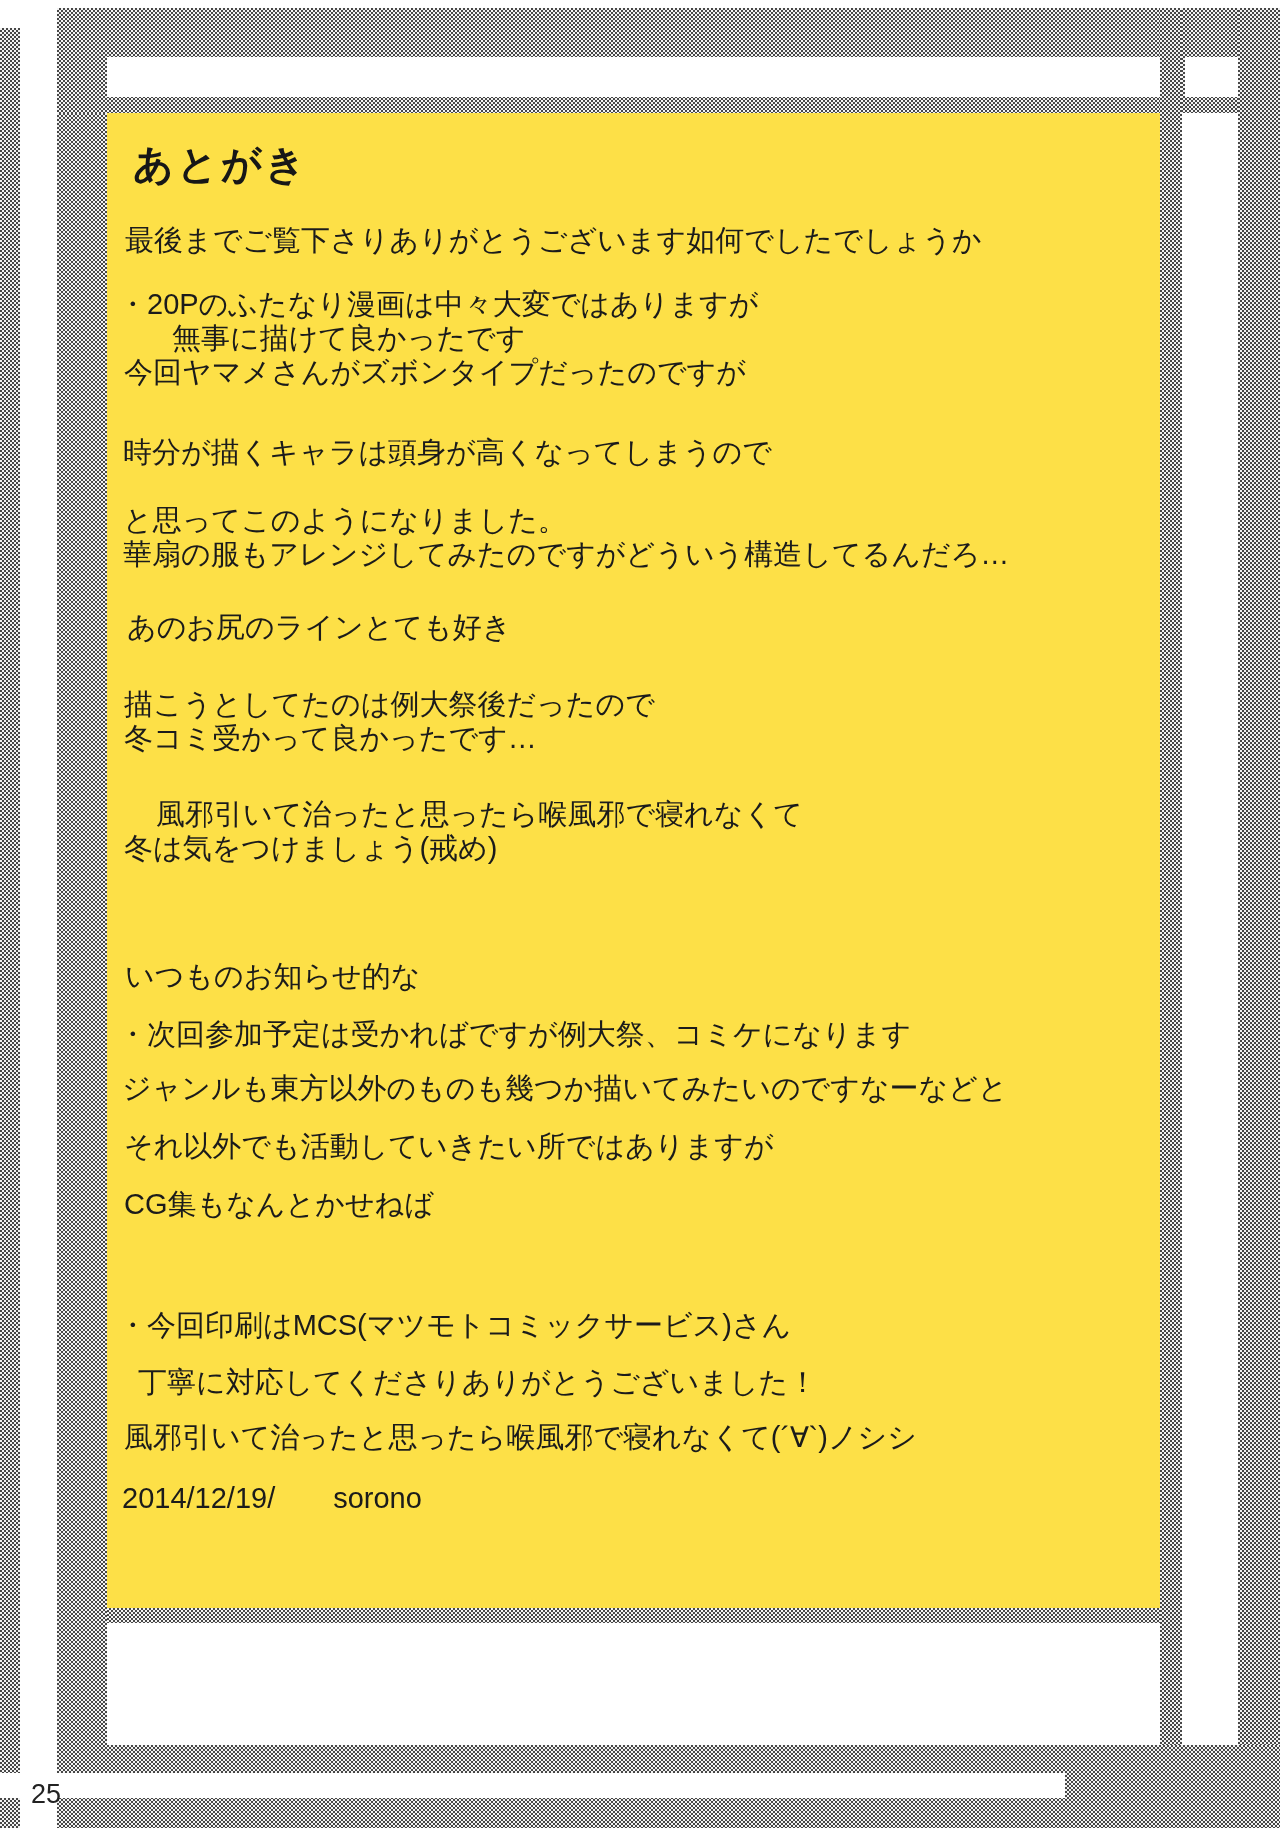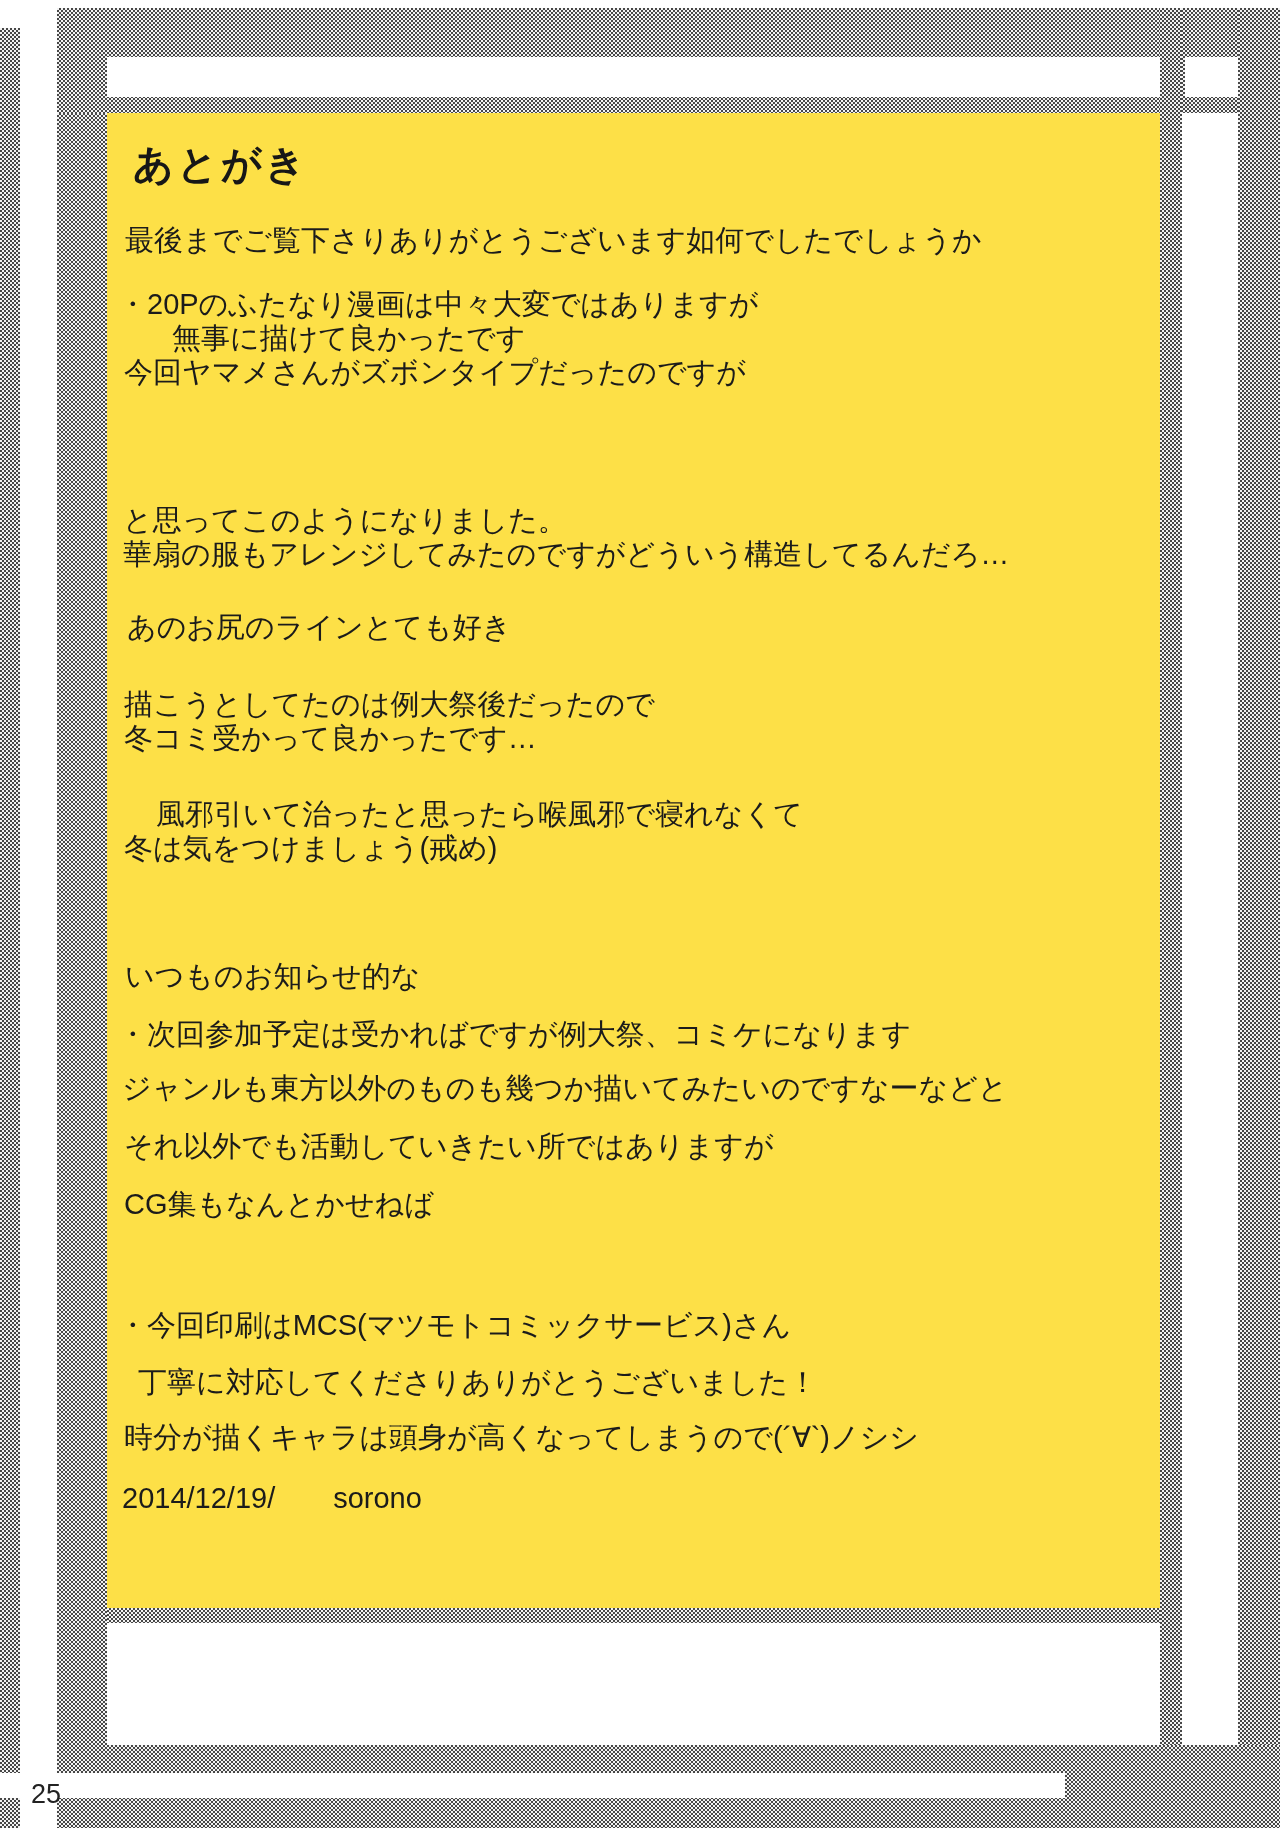--- a/index.html
+++ b/index.html
@@ -65,37 +65,38 @@
 
 <div class="panel">
   <div class="title" style="left:26px; top:24px;">あとがき</div>
 
   <div class="line" style="left:18px; top:110px;">最後までご覧下さりありがとうございます如何でしたでしょうか</div>
 
   <div class="line" style="left:11px; top:174px;">・20Pのふたなり漫画は中々大変ではありますが</div>
   <div class="line" style="left:17px; top:208px;margin-left:48px;">無事に描けて良かったです</div>
   <div class="line" style="left:17px; top:242px;">今回ヤマメさんがズボンタイプだったのですが</div>
 
+  <div class="line" style="left:16px; top:322px;">時分が描くキャラは頭身が高くなってしまうので</div>
   <div class="line" style="left:16px; top:390px;">と思ってこのようになりました。</div>
   <div class="line" style="left:16px; top:424px;">華扇の服もアレンジしてみたのですがどういう構造してるんだろ…</div>
 
   <div class="line" style="left:20px; top:497px;">あのお尻のラインとても好き</div>
 
   <div class="line" style="left:17px; top:574px;">描こうとしてたのは例大祭後だったので</div>
   <div class="line" style="left:17px; top:608px;">冬コミ受かって良かったです…</div>
 
   <div class="line" style="left:17px; top:684px;margin-left:32px;">風邪引いて治ったと思ったら喉風邪で寝れなくて</div>
   <div class="line" style="left:17px; top:718px;">冬は気をつけましょう(戒め)</div>
 
   <div class="line" style="left:18px; top:846px;">いつものお知らせ的な</div>
 
   <div class="line" style="left:11px; top:904px;">・次回参加予定は受かればですが例大祭、コミケになります</div>
   <div class="line" style="left:15px; top:958px;">ジャンルも東方以外のものも幾つか描いてみたいのですなーなどと</div>
   <div class="line" style="left:17px; top:1016px;">それ以外でも活動していきたい所ではありますが</div>
   <div class="line" style="left:17px; top:1074px;">CG集もなんとかせねば</div>
 
   <div class="line" style="left:11px; top:1195px;">・今回印刷はMCS(マツモトコミックサービス)さん</div>
   <div class="line" style="left:31px; top:1252px;">丁寧に対応してくださりありがとうございました！</div>
-  <div class="line" style="left:17px; top:1307px;">時分が描くキャラは頭身が高くなってしまうので(´∀`)ノシシ</div>
+  <div class="line" style="left:17px; top:1307px;">風邪引いて治ったと思ったら喉風邪で寝れなくて(´∀`)ノシシ</div>
   <div class="line" style="left:15px; top:1368px;">2014/12/19/　　sorono</div>
 </div>
 
 <div class="pagenum">25</div>
 
 </body></html>

